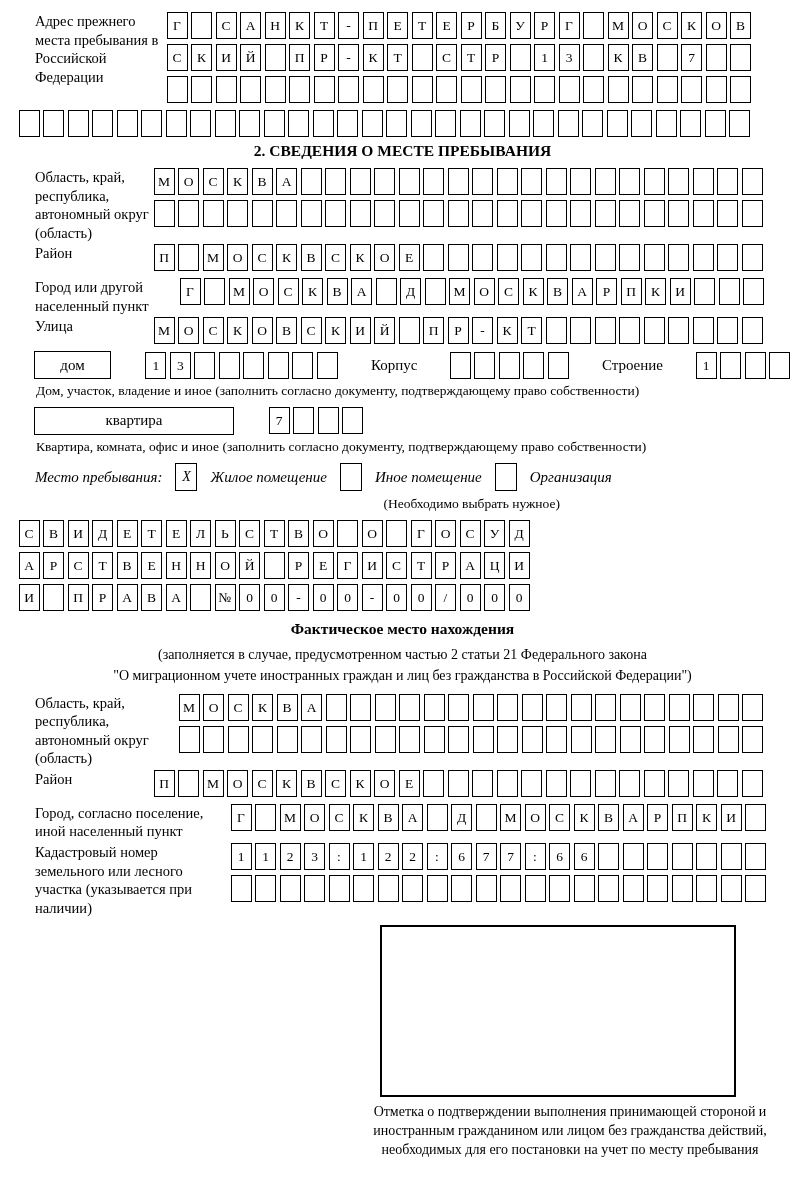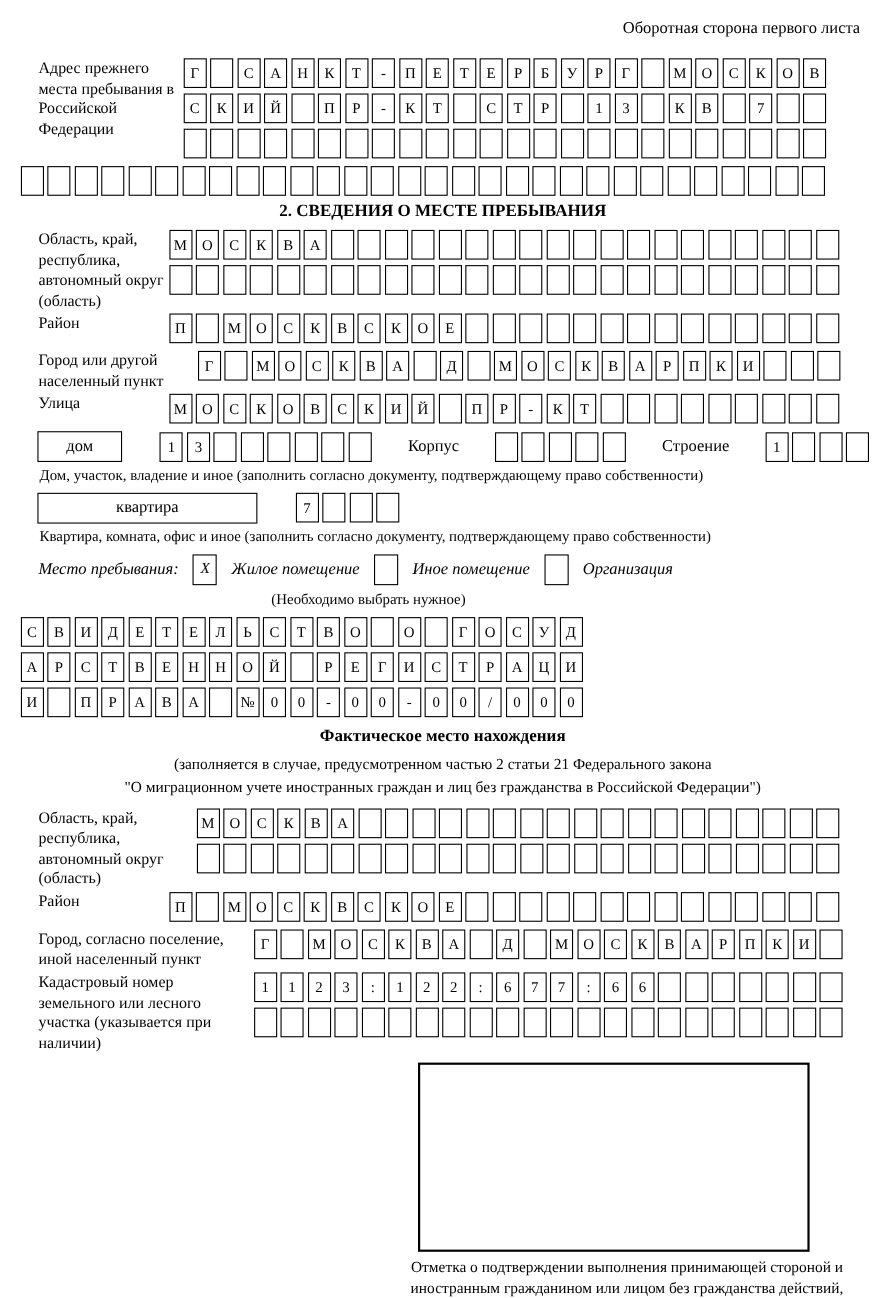--- a/index.html
+++ b/index.html
@@ -9,21 +9,21 @@
   .header-note{text-align:right;font-size:15px;margin:6px 8px 18px 0;}
   .fld{display:flex;align-items:flex-start;margin-bottom:2px;}
   .lbl{font-size:14.5px;line-height:1.28;padding-left:20px;box-sizing:border-box;flex:0 0 auto;}
   .w135{width:135px}.w148{width:148px}.w160{width:160px}.w161{width:161px}.w212{width:212px}.w235{width:235px}
   .rows{flex:1 1 auto;}
   .boxrow{display:flex;margin-bottom:5px;}
   .cell{flex:0 0 19px;height:25px;border:1.5px solid #000;margin-left:3.5px;
         text-align:center;font-size:13.5px;line-height:25px;background:#fff;}
   .caption{font-size:13.5px;text-align:center;margin:1px 0 7px 0;line-height:1.3;}
   .caption.left{text-align:left;padding-left:21px;margin-top:3px;}
-  .caption.choose{width:450px;margin-left:95px;text-align:center;}
+  .caption.choose{width:450px;margin-left:95px;text-align:right;}
   h2,h3{font-size:15.5px;text-align:center;margin:4px 0 8px 0;}
   .domrow{display:flex;align-items:center;margin:0 0 3px 19px;gap:23px;}
   .widebox{height:26px;border:1.6px solid #000;display:flex;align-items:center;
            justify-content:center;font-size:15px;margin-right:8px;}
   .wb-dom{width:160px}.wb-kv{width:198px}
   .inline-lbl{font-size:15px;margin:0 6px 0 10px;white-space:nowrap;}
   .mesto{display:flex;align-items:center;padding-left:20px;font-size:15px;margin:8px 0 4px 0;font-style:italic;}
   .chk{flex:0 0 20px;height:26px;border:1.6px solid #000;display:flex;align-items:center;
        justify-content:center;font-size:14px;margin:0 13px;}
   .chk:first-of-type{margin-left:8px;}
@@ -31,21 +31,20 @@
   .stamp-wrap{margin-top:8px;}
   .stamp-box{width:352px;height:168px;border:2px solid #000;margin-left:365px;}
   .stamp-caption{width:450px;margin-left:330px;margin-top:6px;text-align:center;
                  font-size:14px;line-height:1.35;}
 </style>
 </head>
 <body>
 
 <div class="sheet">
 
-  <div class="header-note">Оборотная сторона первого листа</div>
 
   <section>
     <div class="fld">
       <div class="lbl w148">Адрес прежнего места пребывания в Российской Федерации</div>
       <div class="rows">
         <div class="boxrow">
             <div class="cell">Г</div>
             <div class="cell"></div>
             <div class="cell">С</div>
             <div class="cell">А</div>

